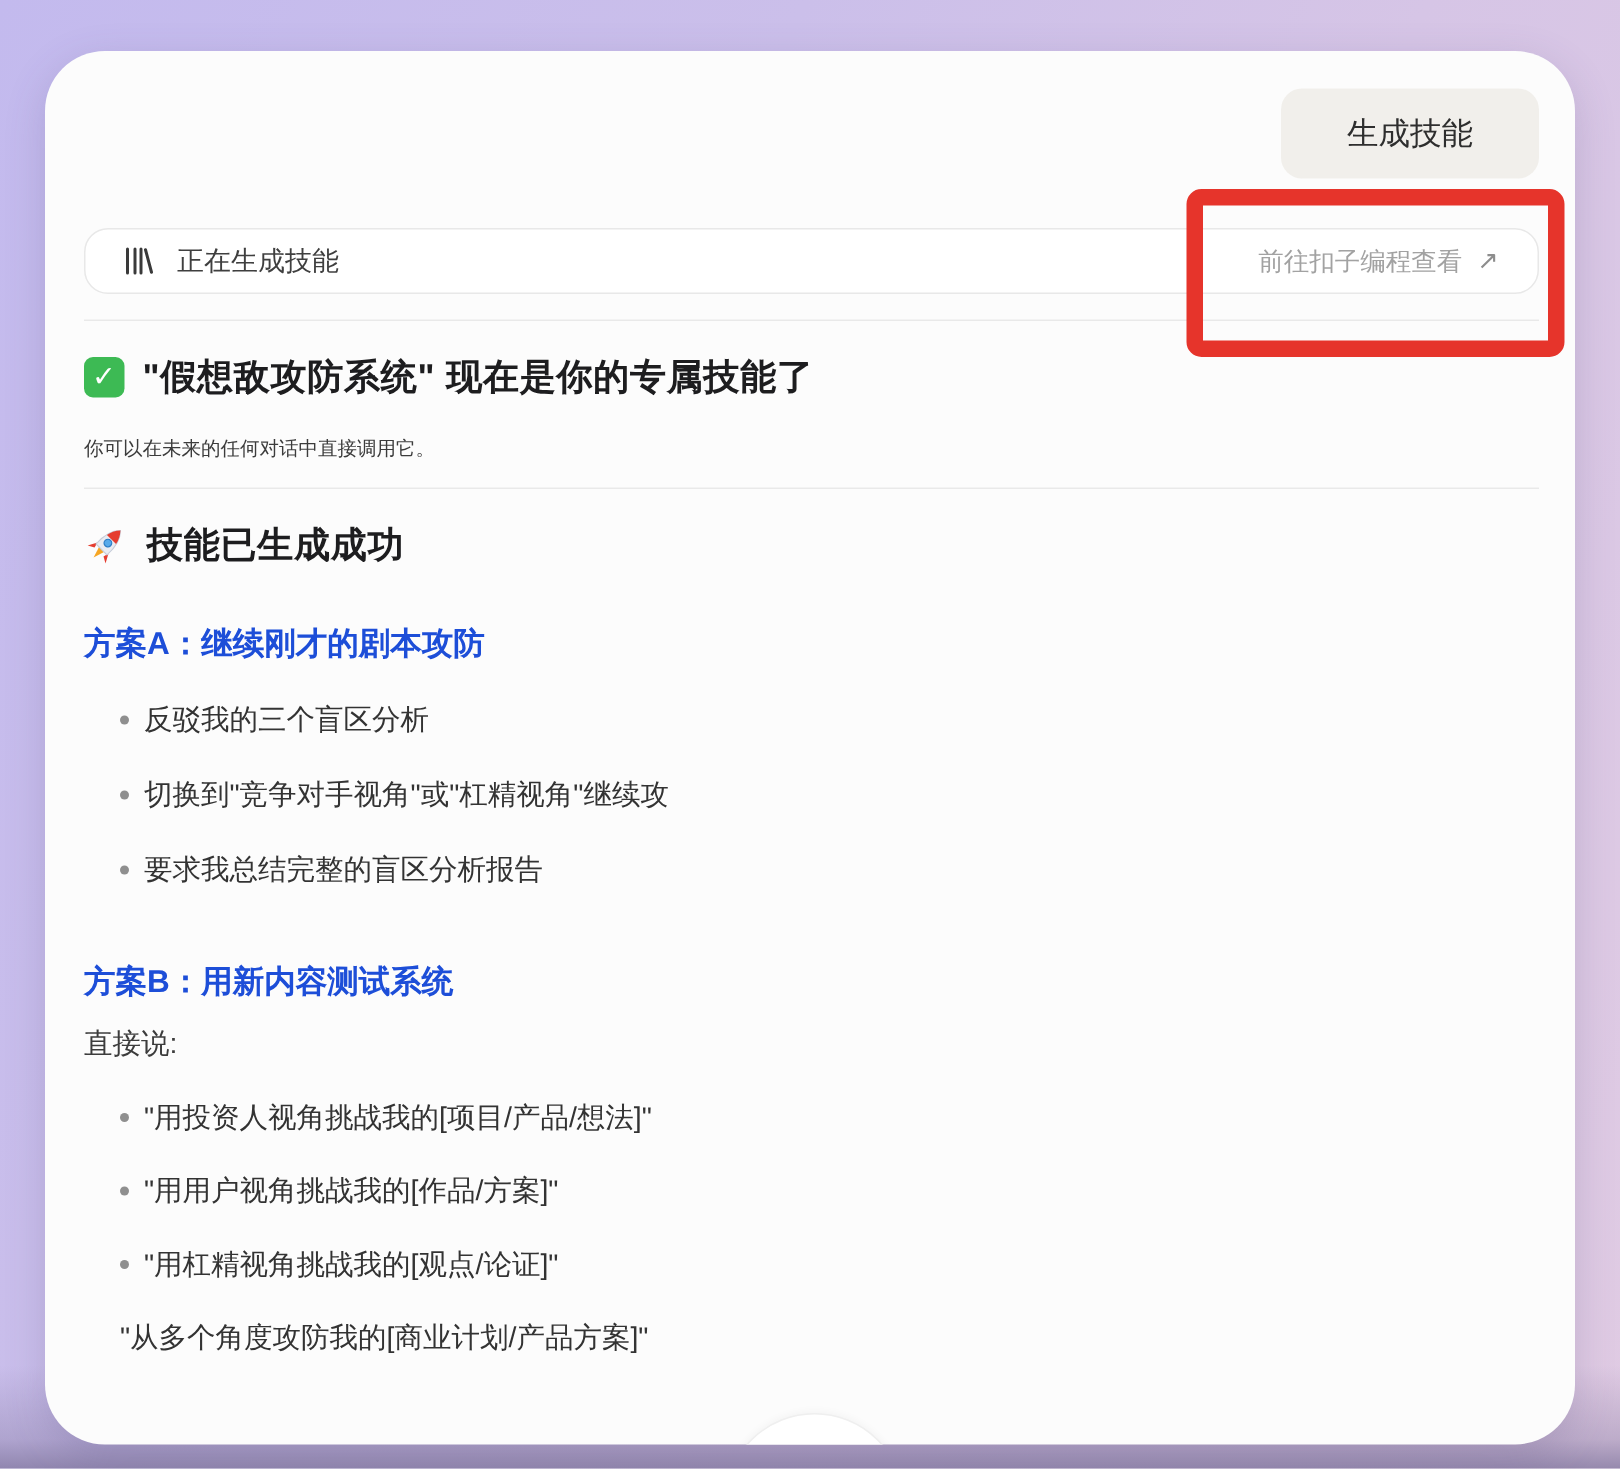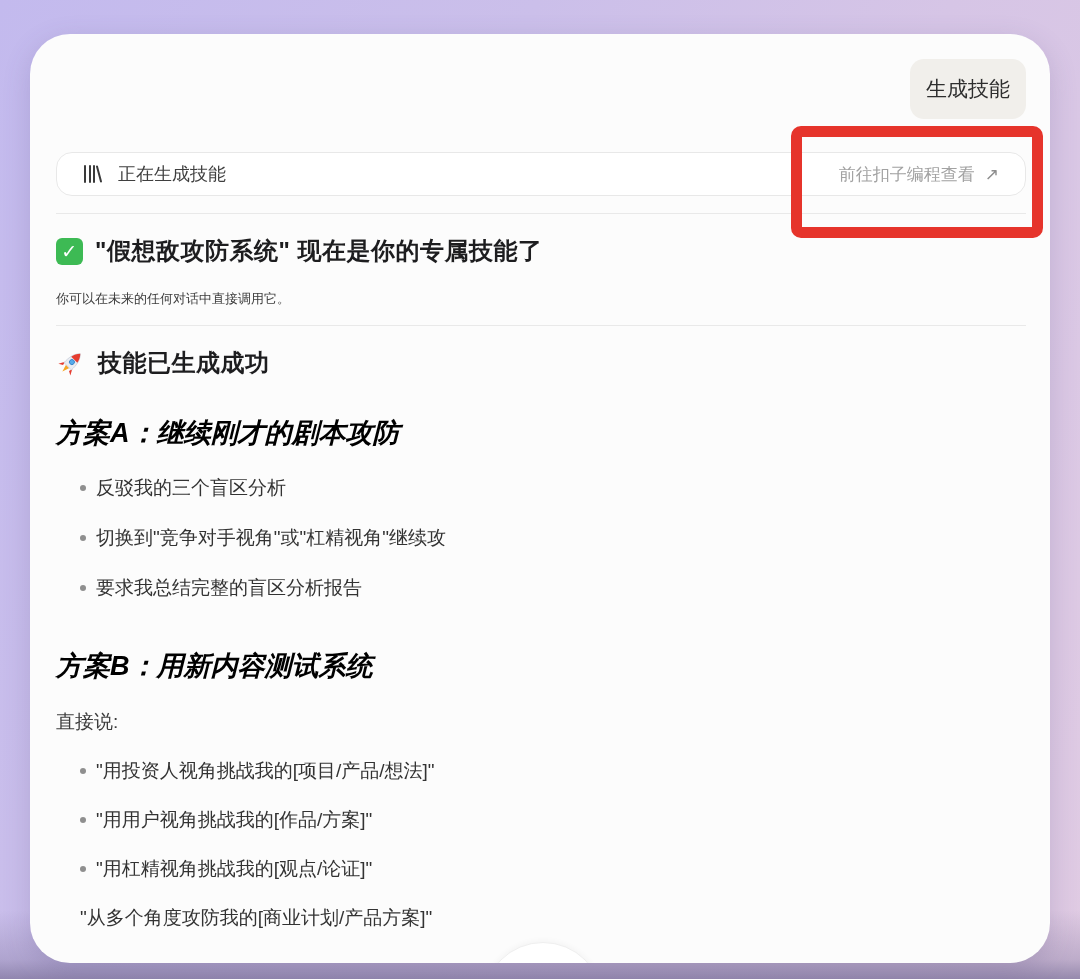--- a/index.html
+++ b/index.html
@@ -21,21 +21,21 @@
     box-shadow: 0 8px 28px rgba(82,70,125,0.20);
     padding: 0 24px 0 26px;
     overflow: hidden;
   }
   
   .gen-row { display: flex; justify-content: flex-end; margin-top: 25px; }
   .gen-btn {
     background: #f1efeb;
     border: none;
     border-radius: 14px;
-    padding: 16px 16px;
+    padding: 16px 44px;
     font-size: 21px;
     color: #2e2e2e;
     font-family: inherit;
     cursor: pointer;
   }
   
   .status-box {
     margin-top: 33px;
     height: 44px;
     border: 1px solid #e8e8e8;
@@ -67,23 +67,23 @@
   
   .success-line { margin-top: 21px; font-size: 19px; color: #343434; }
   .divider { border: none; border-top: 1px solid #e9e9e9; margin-top: 17px; }
   .h-section {
     display: flex; align-items: center; gap: 12px;
     margin-top: 21px;
     font-size: 24px; font-weight: bold; color: #1d1d1f;
     letter-spacing: 0.5px;
   }
   .subtitle { margin-top: 23px; font-size: 13px; color: #3c3c3c; }
-  .plan-title { margin-top: 36px; font-size: 27px; font-weight: bold; color: #000000; font-style: italic; }
+  .plan-title { margin-top: 36px; font-size: 21px; font-weight: bold; color: #1d4ed8; }
   .plan-title.b { margin-top: 47px; }
-  .lead-line { margin-top: 25px; font-size: 19px; color: #3c3c3c; }
+  .lead-line { margin-top: 15px; font-size: 19px; color: #3c3c3c; }
   ul.bullets { list-style: none; margin-top: 8px; }
   ul.bullets li {
     display: flex; align-items: center; gap: 10px;
     margin-top: 24px; padding-left: 24px;
     font-size: 19px; color: #333333;
   }
   ul.bullets.tight li { margin-top: 23px; }
   .dot {
     width: 6px; height: 6px; border-radius: 50%;
     background: #8f8f8f; flex: 0 0 auto;

